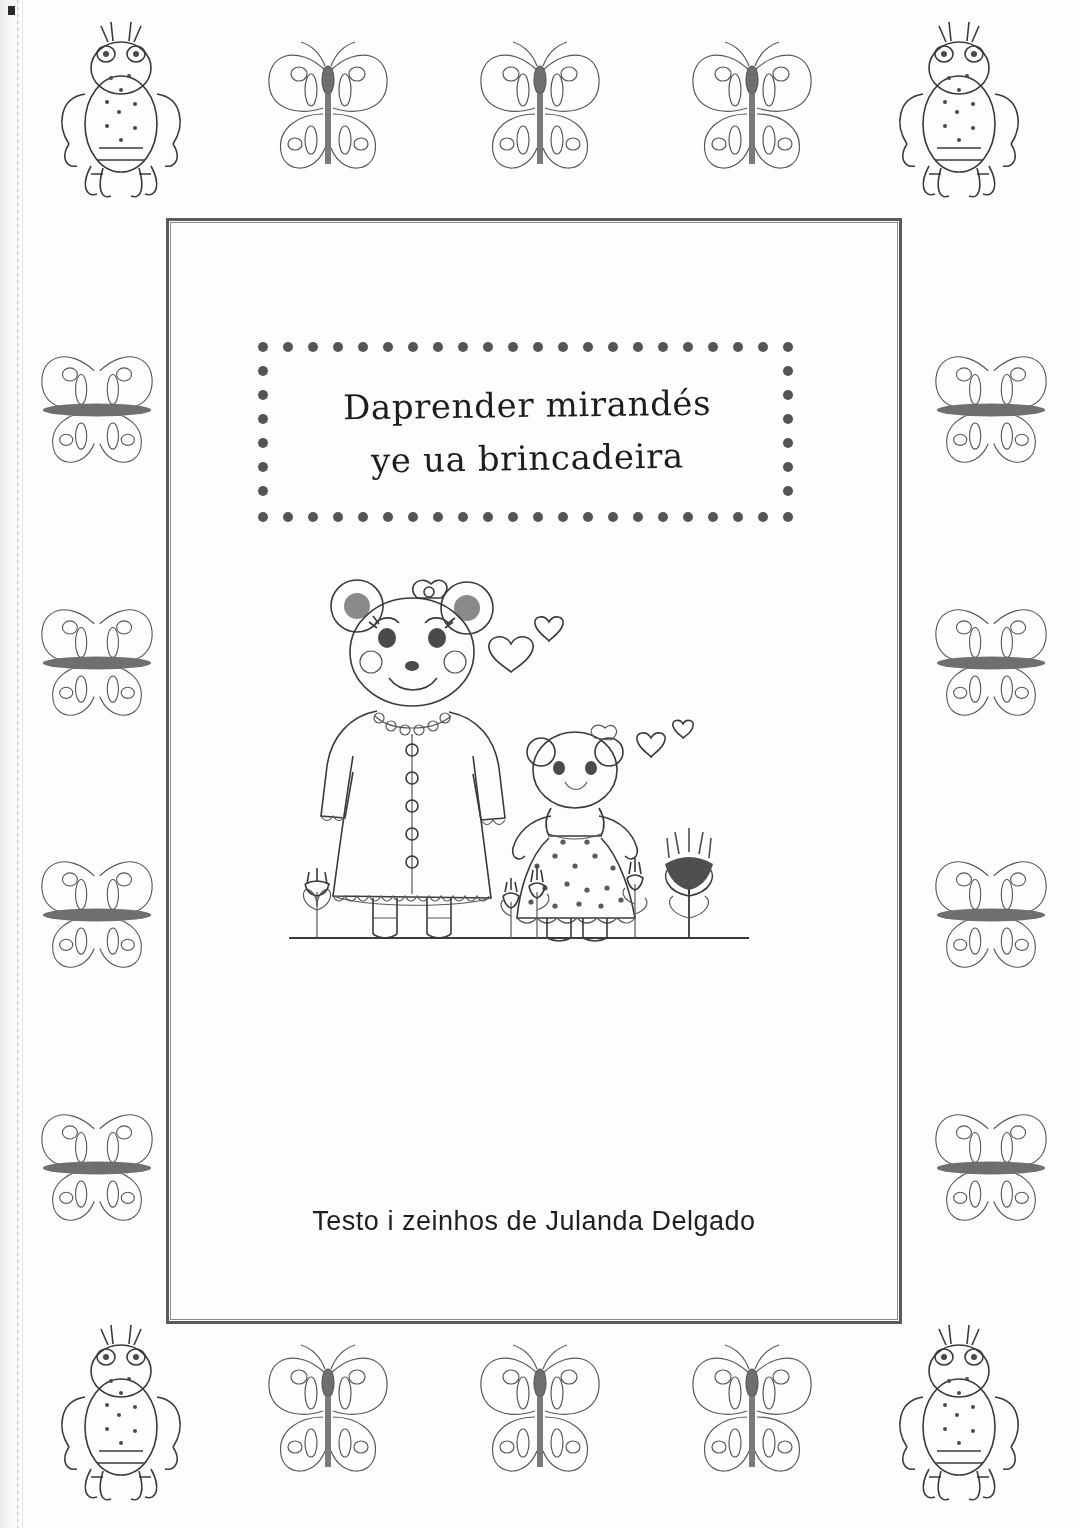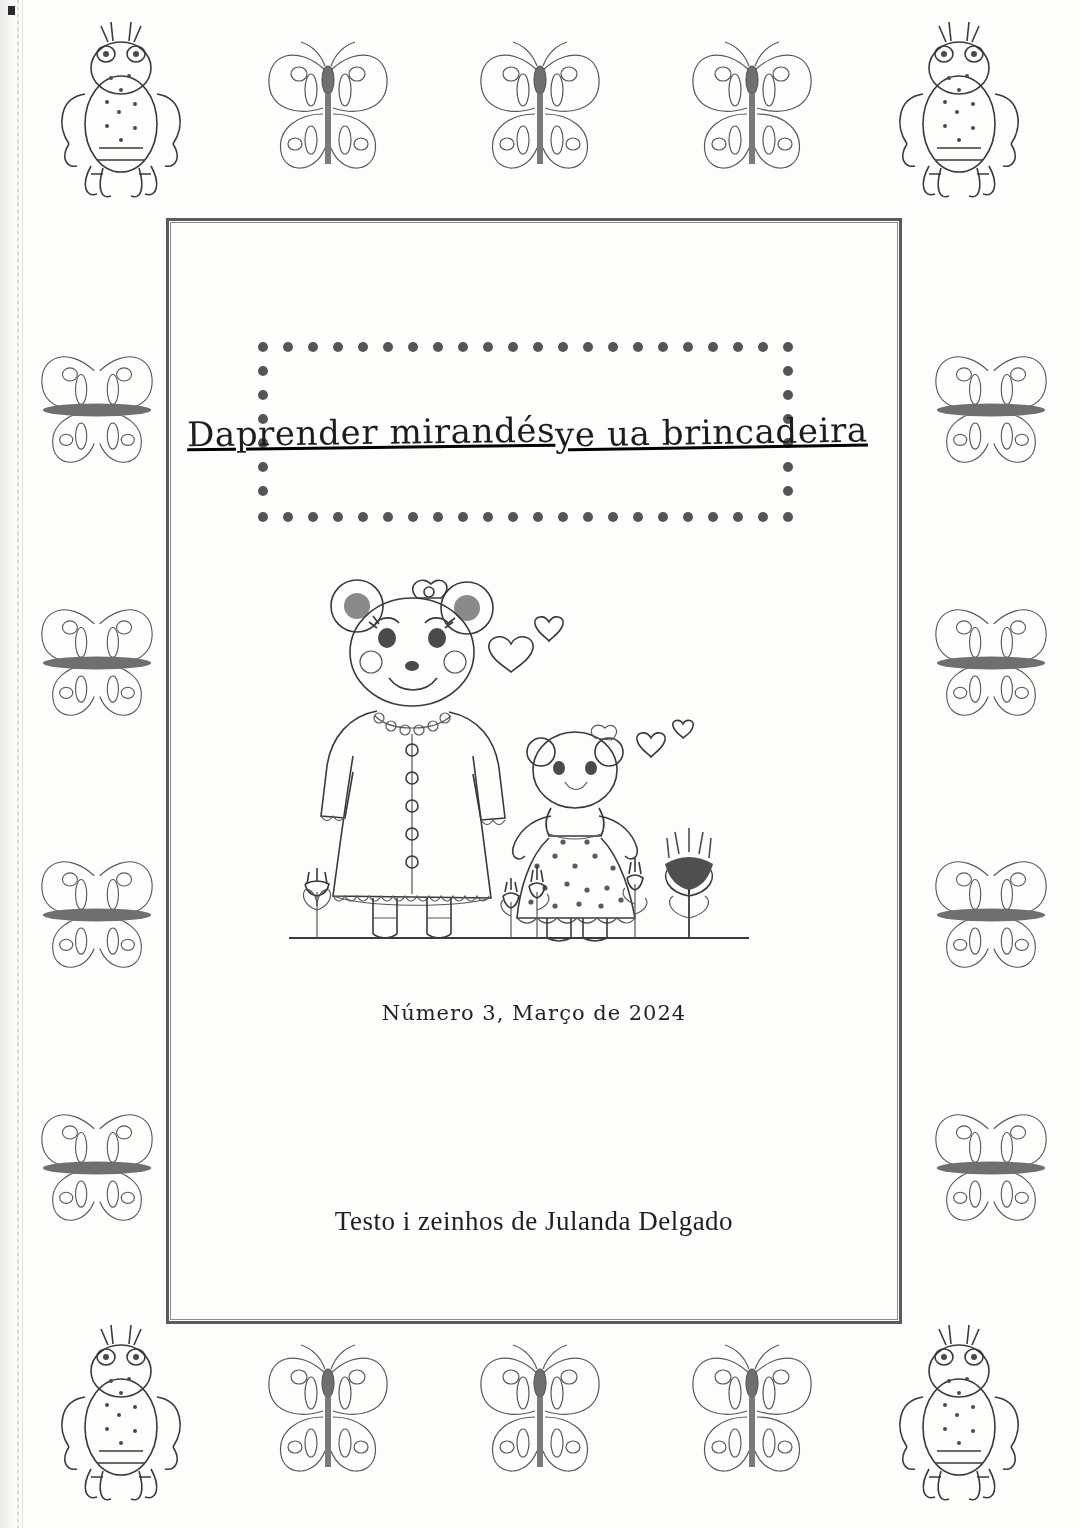--- a/index.html
+++ b/index.html
@@ -90,25 +90,24 @@
   }
 
   
   .title-box {
     position: absolute;
     left: 86px;
     top: 118px;
     width: 545px;
     height: 186px;
     display: flex;
-    flex-direction: row;
+    flex-direction: column;
     align-items: center;
     justify-content: center;
     box-sizing: border-box;
-    text-decoration: underline;
   }
   .dot-border {
     position: absolute;
     inset: 0;
     pointer-events: none;
   }
   .title-line {
     font-family: "DejaVu Serif", serif;
     font-size: 34px;
     color: #1d1d1d;
@@ -144,21 +143,21 @@
   
   .credits {
     position: absolute;
     left: 0;
     right: 0;
     top: 975px;
     text-align: center;
     color: #1f1f1f;
   }
   .credit-line {
-    font-family: Liberation Serif, serif;
+    font-family: Liberation Sans, sans-serif;
     font-size: 27px;
     letter-spacing: .5px;
     line-height: 1.9;
     text-align: center;
   }
 
   .ink { stroke: #3a3a3a; fill: none; stroke-width: 1.6; }
   .ink-thin { stroke: #585858; fill: none; stroke-width: 1.2; }
   .ink-fill { fill: #4a4a4a; }
 </style>
@@ -794,20 +793,19 @@
 
           <path d="M356 372 L356 318" class="ink-thin"></path>
           <path d="M348 312 q8 -6 16 0 q-2 10 -8 12 q-6 -2 -8 -12"></path>
           <path d="M350 308 L352 296 M356 306 L356 292 M362 308 L360 296"></path>
           <path d="M356 338 C344 334 342 326 346 322" class="ink-thin"></path>
           <path d="M356 348 C368 344 370 336 366 332" class="ink-thin"></path>
         </g>
       </svg>
     </div>
 
-    <div class="issue-line">Número 3, Março de 2024</div>
 
     <div class="credits">
       <div class="credit-line">Testo i zeinhos de Julanda Delgado</div>
     </div>
 
   </div>
 </div>
 
 </body></html>

